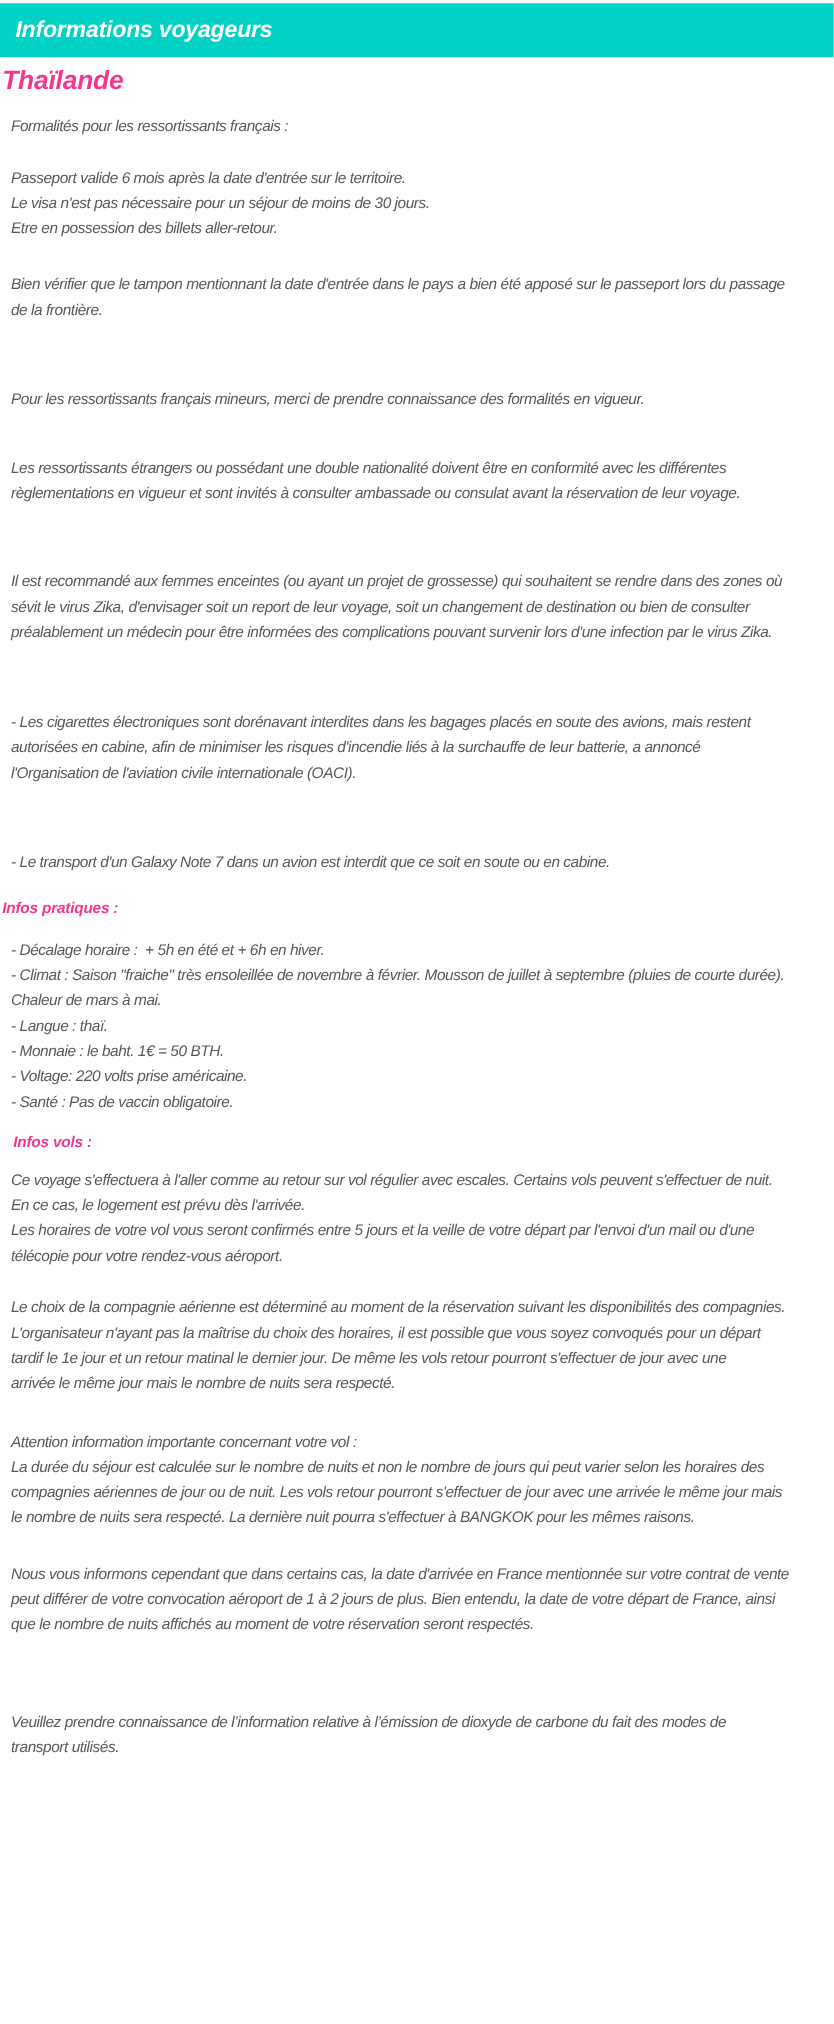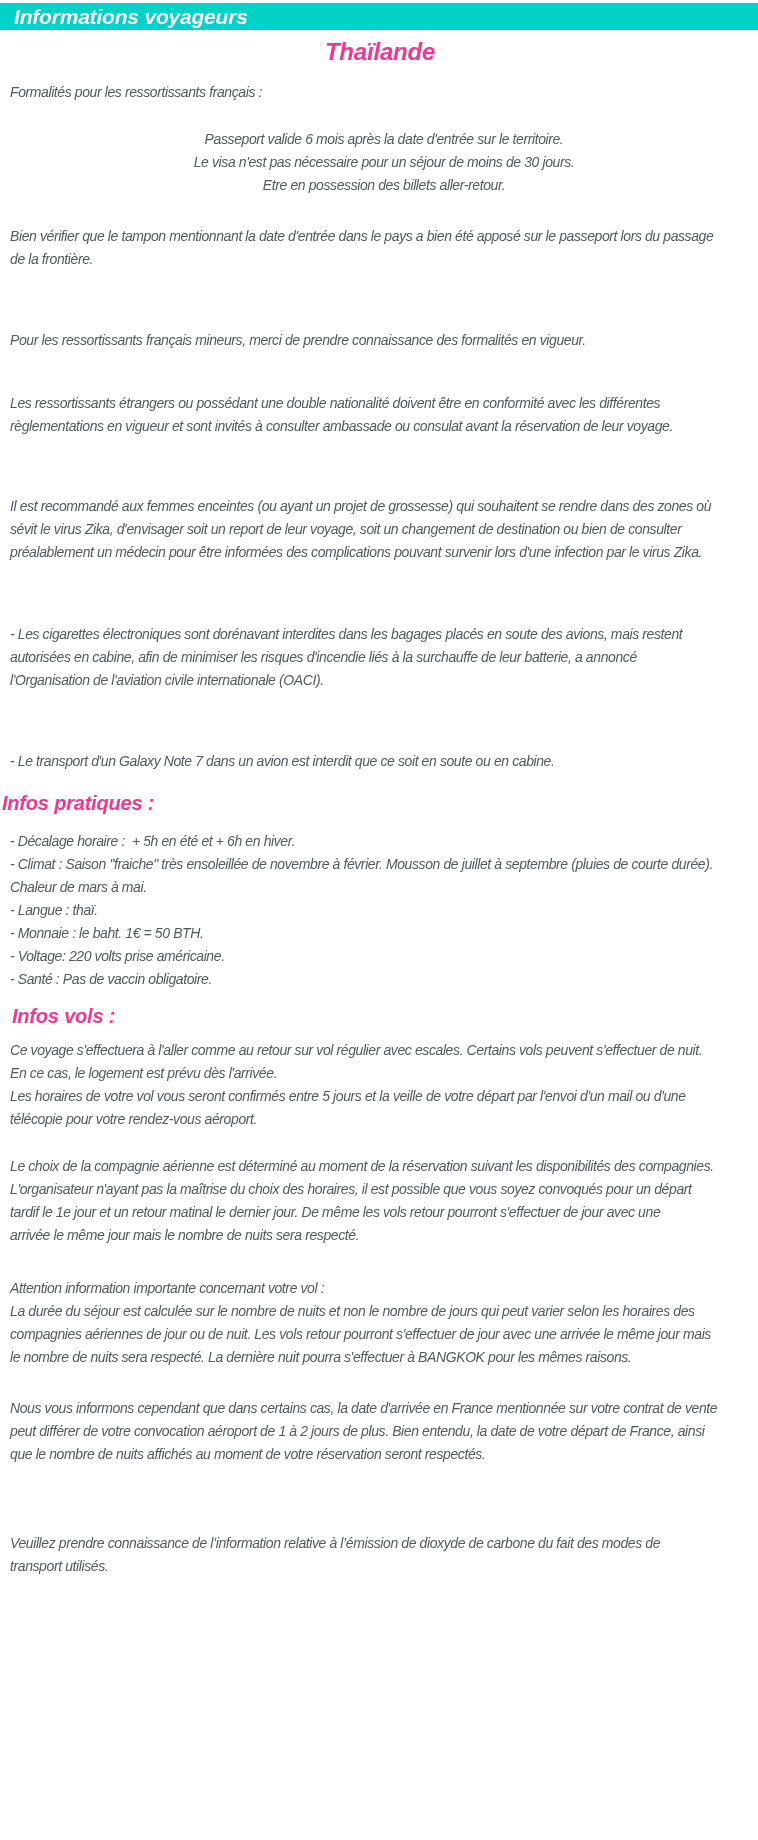--- a/index.html
+++ b/index.html
@@ -14,42 +14,42 @@
     min-height:1840px;
     background:#ffffff;
     overflow-x:hidden;
     font-family:"Liberation Sans", sans-serif;
   }
   .doc{
     width:758px;
     overflow:hidden;
   }
   .banner{
-    height:27px;
+    height:49px;
     background:var(--teal);
     display:flex;
     align-items:center;
     padding-left:14px;
     box-sizing:border-box;
   }
   .banner span{
     color:var(--banner-text);
     font-style:italic;
     font-weight:bold;
     font-size:21px;
     letter-spacing:-0.2px;
     white-space:nowrap;
   }
   h2.heading{
     margin:0;
     padding-left:2px;
     color:var(--pink);
     font-style:italic;
     font-weight:bold;
-    font-size:20px;
+    font-size:14px;
     line-height:30px;
     letter-spacing:-0.2px;
   }
   h2.heading.country{
     font-size:24px;
   }
   p.body-text{
     margin:0;
     padding-left:10px;
     color:var(--body-text);
@@ -60,23 +60,23 @@
     white-space:pre;
   }
 </style>
 </head>
 <body>
 
 <div class="doc">
     <div class="banner" style="margin-top: 3px;">
       <span>Informations voyageurs</span>
     </div>
-    <h2 class="heading country" style="margin-top: 7px; text-align: center;">Thaïlande</h2>
+    <h2 class="heading country" style="margin-top: 7px;">Thaïlande</h2>
     <p class="body-text" style="margin-top: 14px;">Formalités pour les ressortissants français :</p>
-    <p class="body-text" style="margin-top: 24px; text-align: center;">Passeport valide 6 mois après la date d'entrée sur le territoire.
+    <p class="body-text" style="margin-top: 24px;">Passeport valide 6 mois après la date d'entrée sur le territoire.
 Le visa n'est pas nécessaire pour un séjour de moins de 30 jours.
 Etre en possession des billets aller-retour.</p>
     <p class="body-text" style="margin-top: 28px;">Bien vérifier que le tampon mentionnant la date d'entrée dans le pays a bien été apposé sur le passeport lors du passage
 de la frontière.</p>
     <p class="body-text" style="margin-top: 58px;">Pour les ressortissants français mineurs, merci de prendre connaissance des formalités en vigueur.</p>
     <p class="body-text" style="margin-top: 40px;">Les ressortissants étrangers ou possédant une double nationalité doivent être en conformité avec les différentes
 règlementations en vigueur et sont invités à consulter ambassade ou consulat avant la réservation de leur voyage.</p>
     <p class="body-text" style="margin-top: 57px;">Il est recommandé aux femmes enceintes (ou ayant un projet de grossesse) qui souhaitent se rendre dans des zones où
 sévit le virus Zika, d'envisager soit un report de leur voyage, soit un changement de destination ou bien de consulter
 préalablement un médecin pour être informées des complications pouvant survenir lors d'une infection par le virus Zika.</p>

